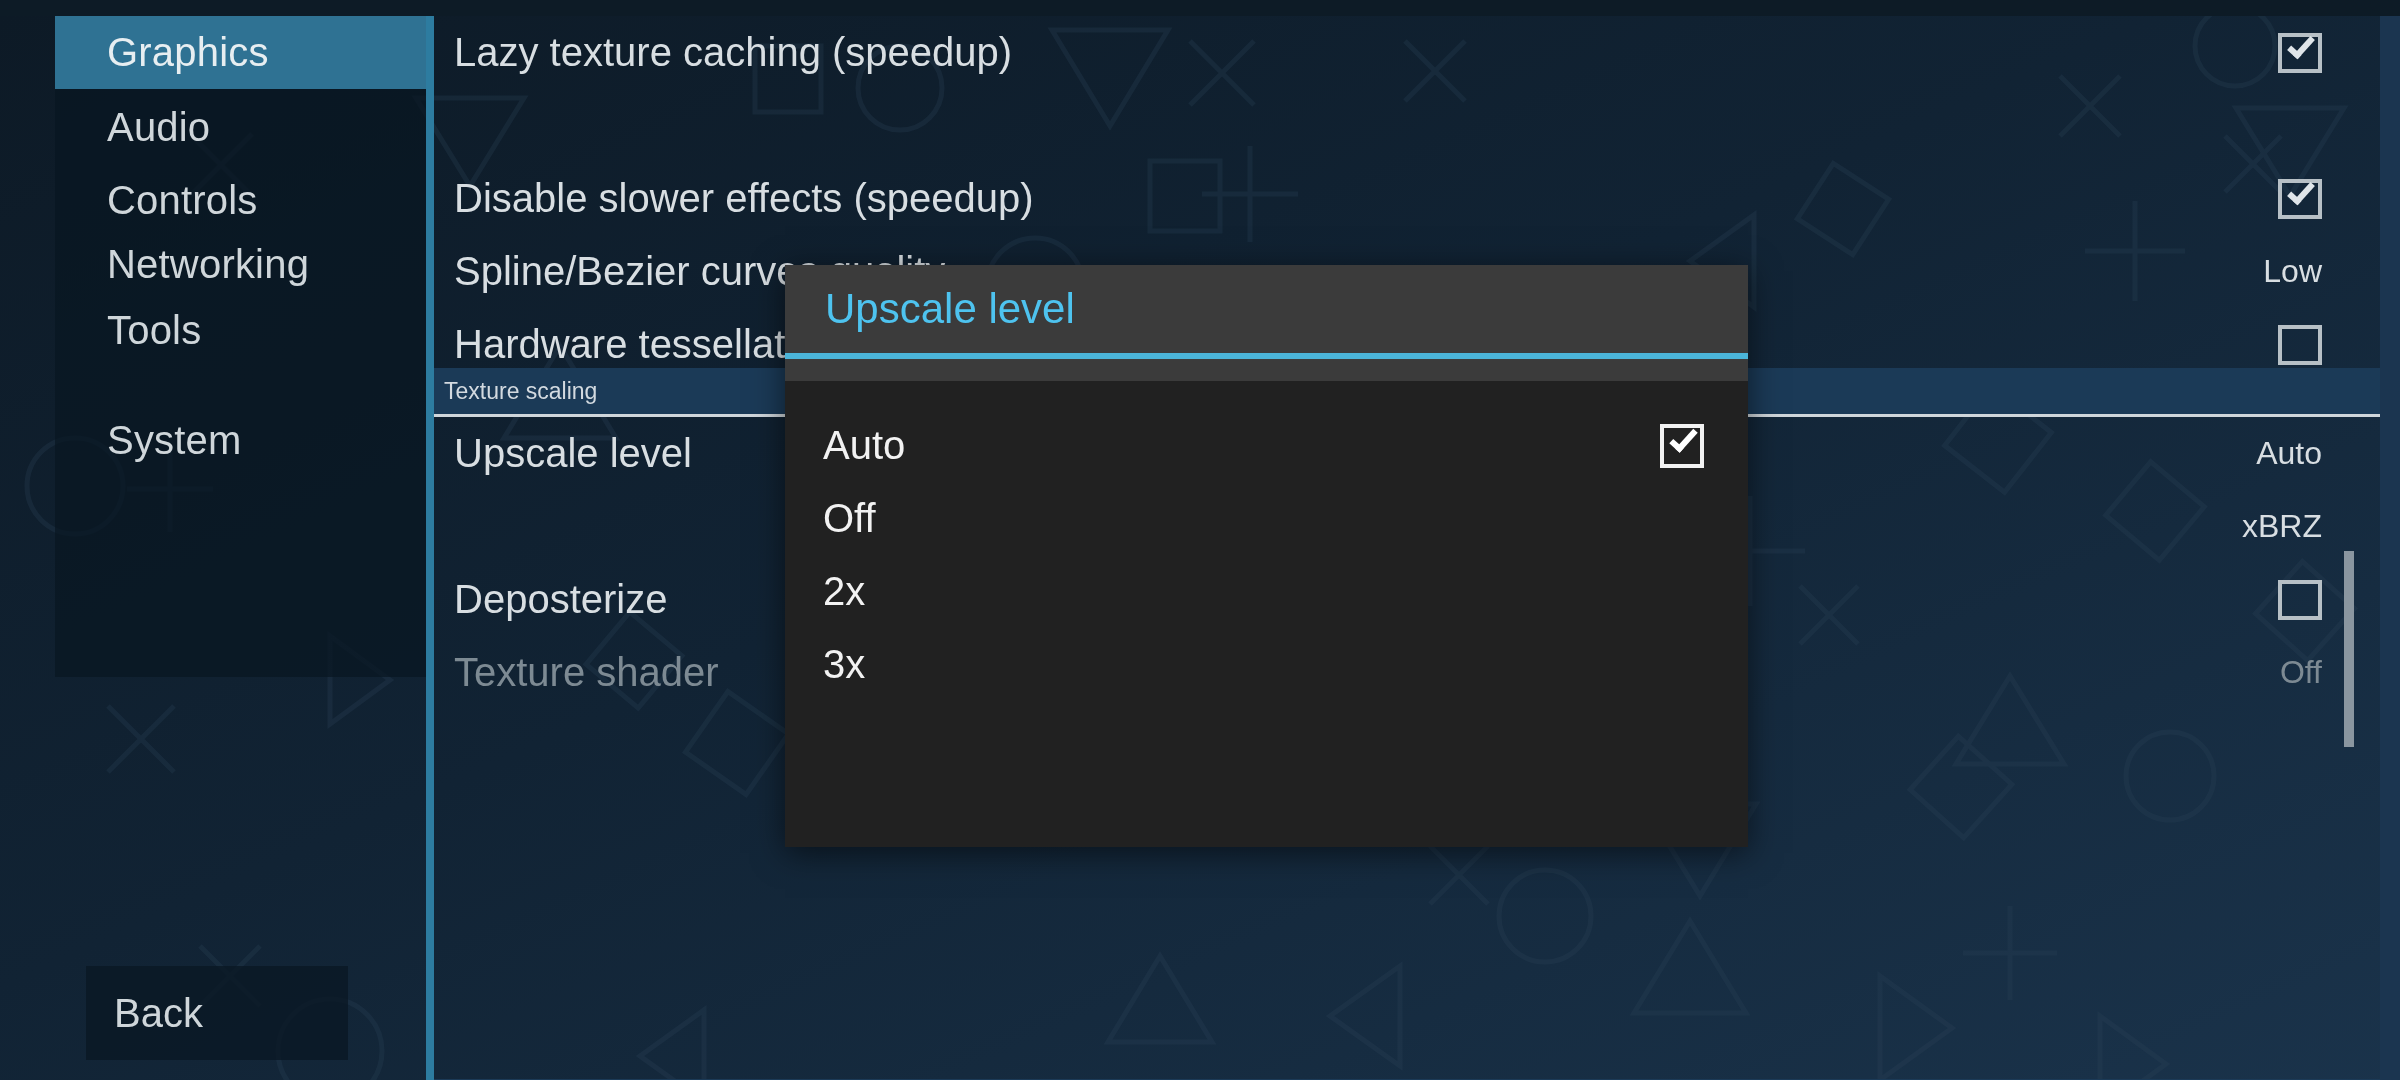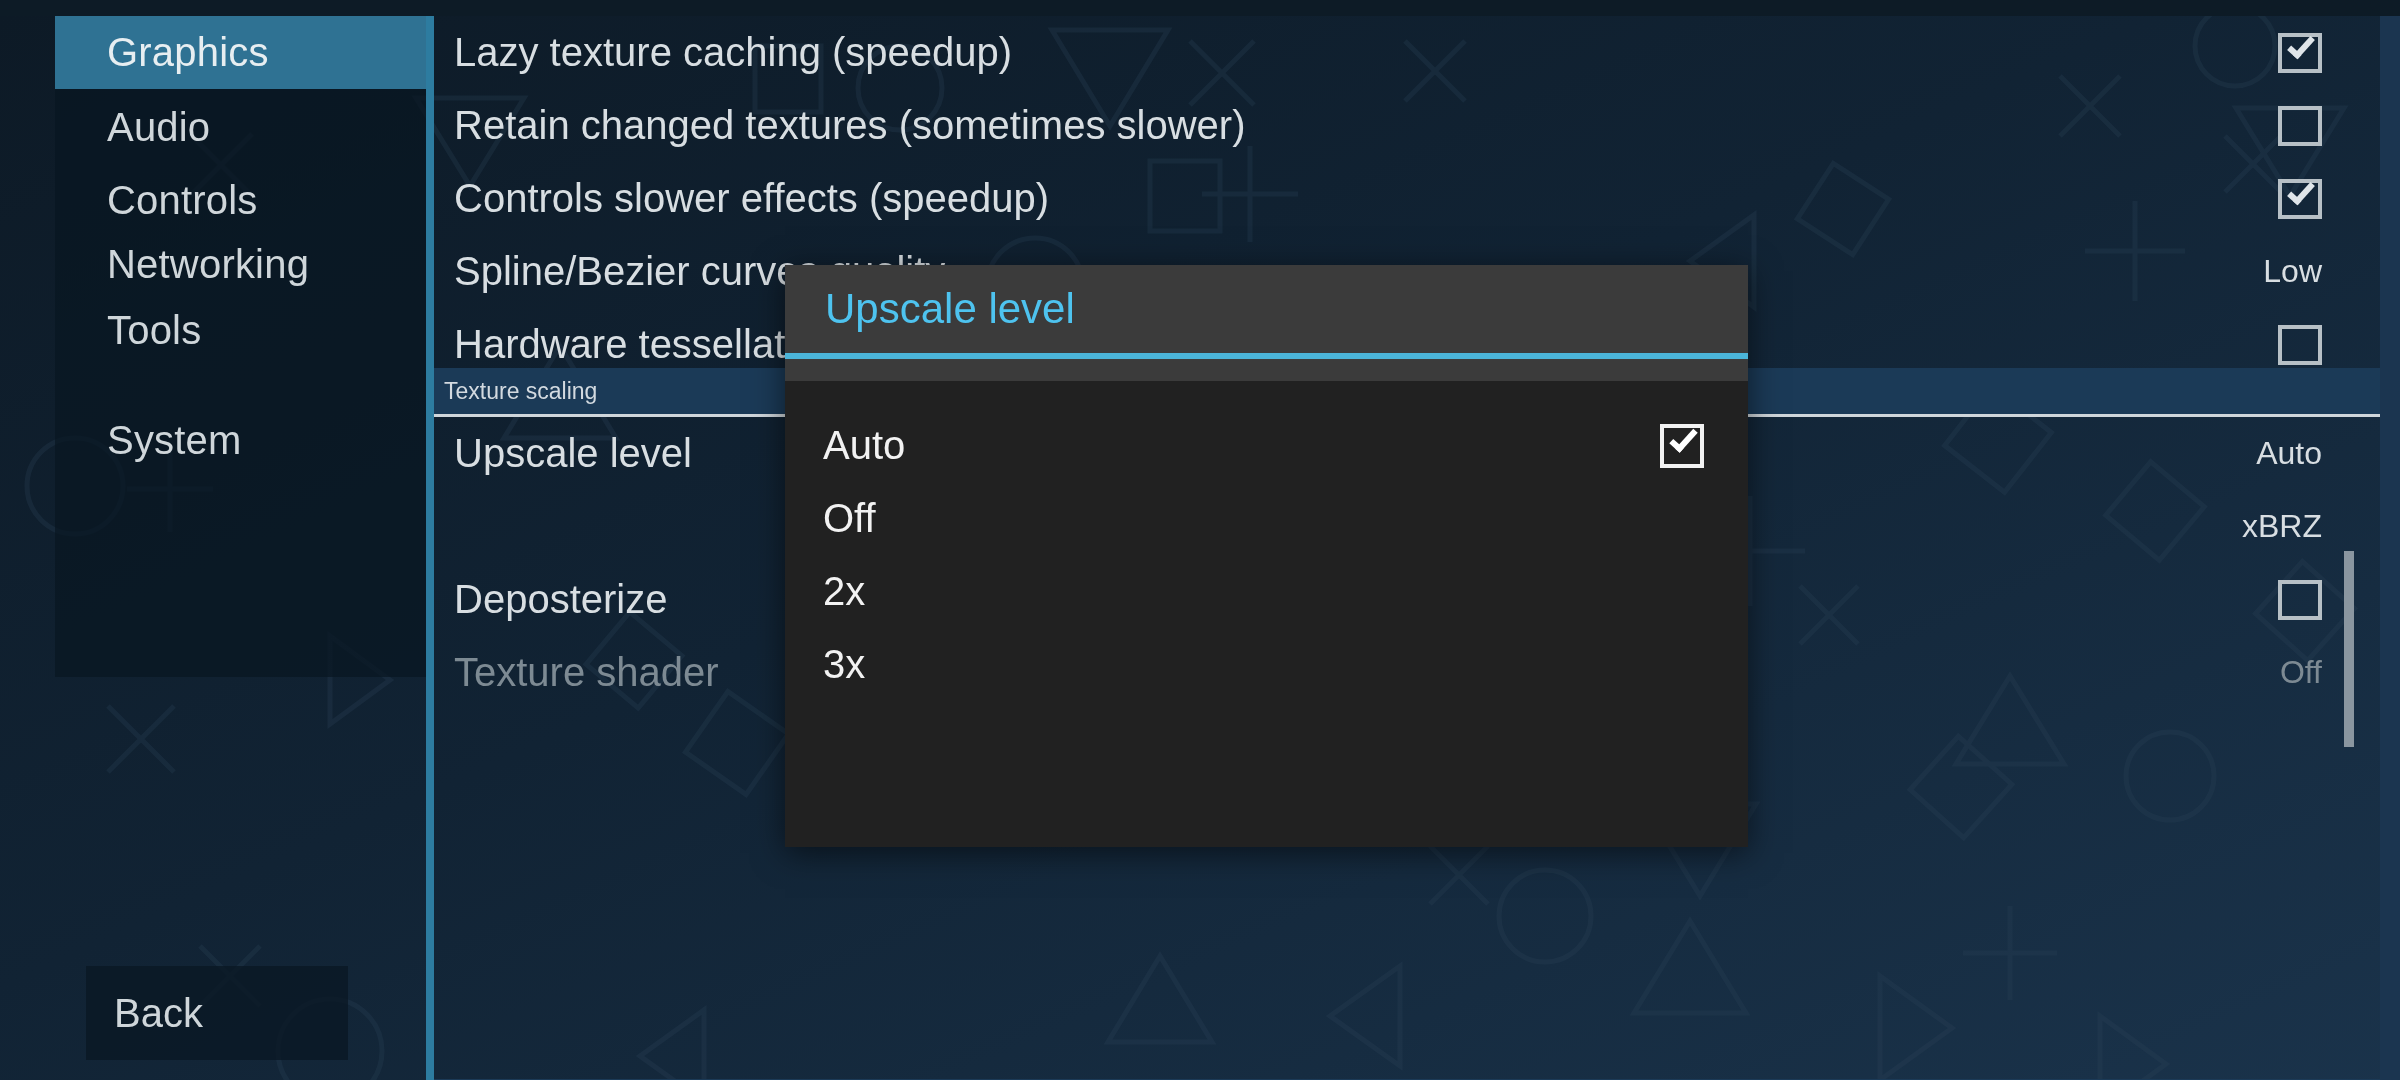--- a/index.html
+++ b/index.html
@@ -292,27 +292,23 @@
 
   <div id="content">
 
     <div class="row" style="top:0px; height:73px;">
       <span class="label">Lazy texture caching (speedup)</span>
       <span class="cbox" style="top:17px;">
           <span class="tick"></span>
         </span>
     </div>
 
-    <div class="row" style="top:73px; height:73px;">
-      <span class="label">Retain changed textures (sometimes slower)</span>
-      <span class="cbox" style="top:17px;"></span>
-    </div>
 
     <div class="row" style="top:146px; height:73px;">
-      <span class="label">Controls slower effects (speedup)</span>
+      <span class="label">Disable slower effects (speedup)</span>
       <span class="cbox" style="top:17px;">
           <span class="tick"></span>
         </span>
     </div>
 
     <div class="row" style="top:219px; height:73px;">
       <span class="label">Spline/Bezier curves quality</span>
       <span class="value">Low</span>
     </div>
 

